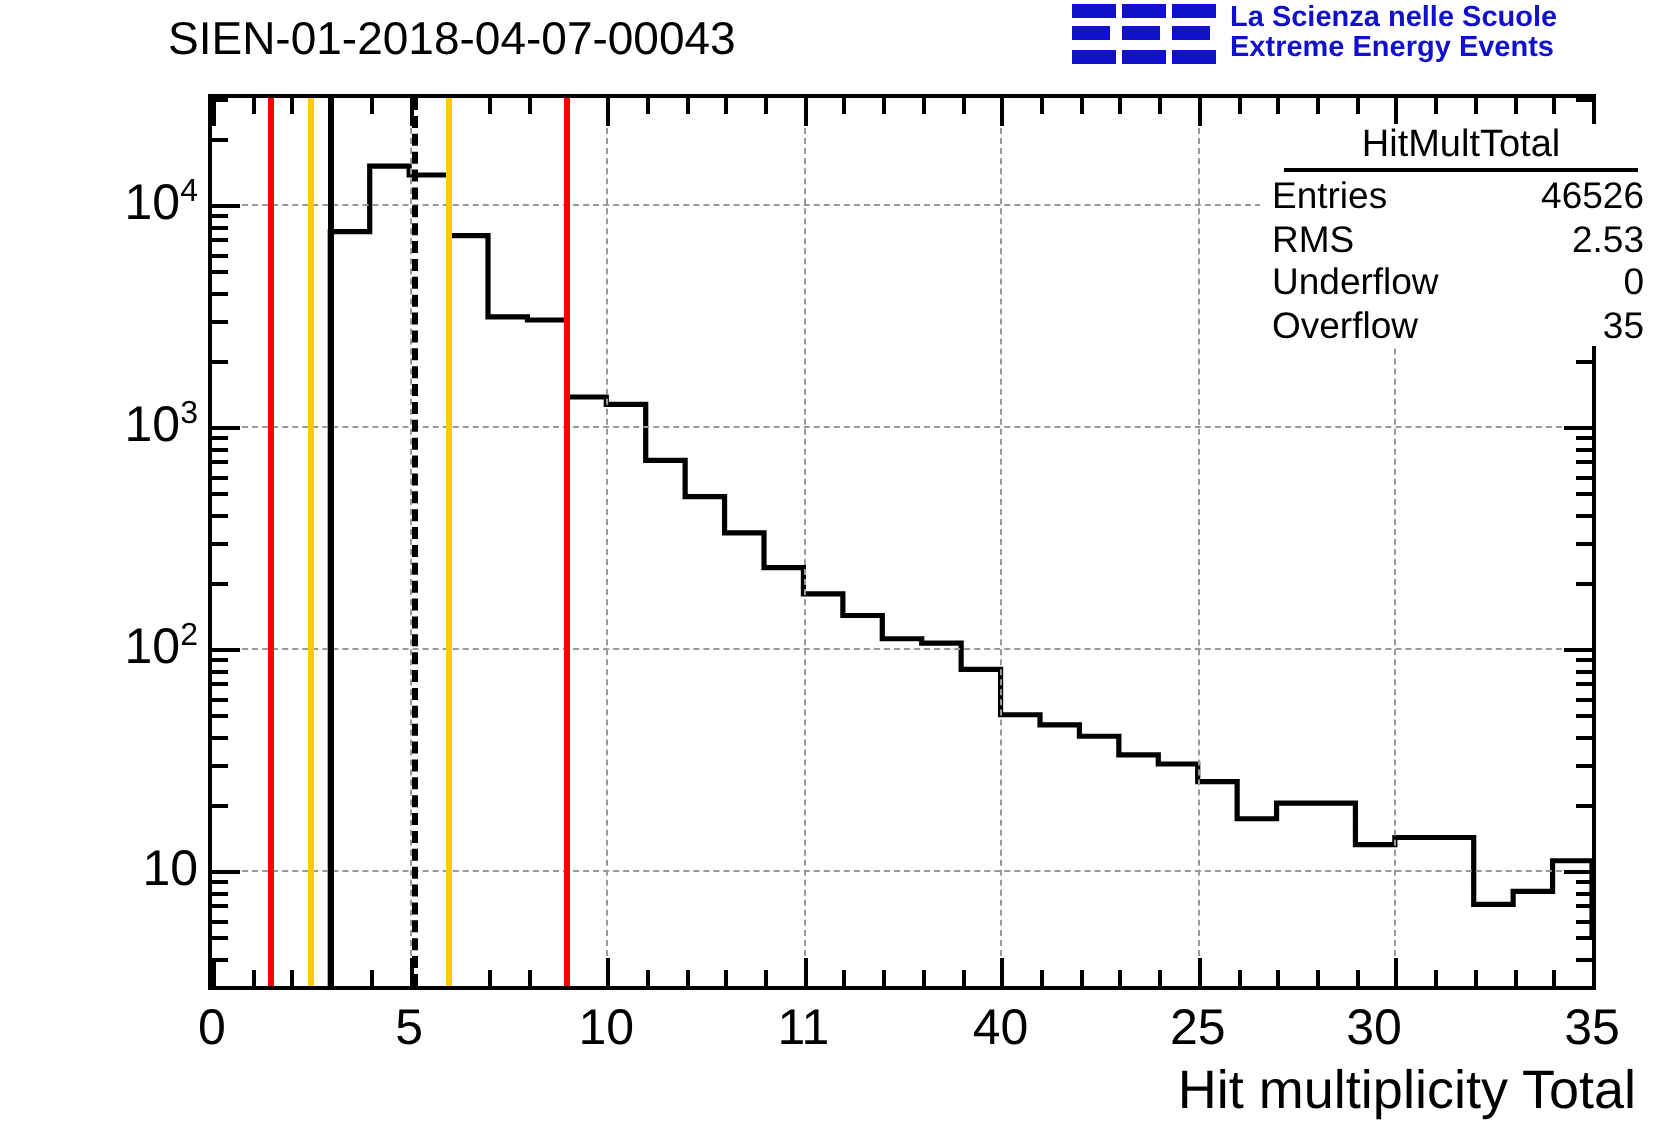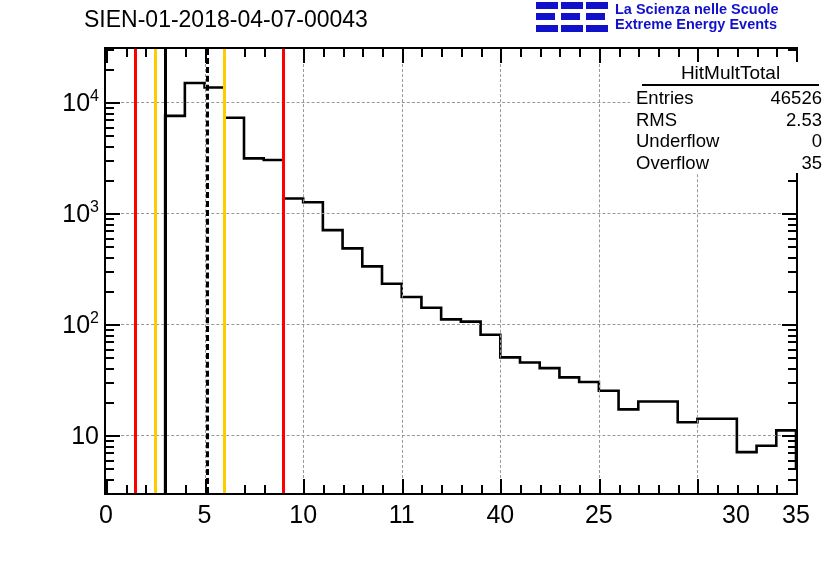--- a/index.html
+++ b/index.html
@@ -298,24 +298,25 @@
     </div>
   </div>
 
   <div id="xlabels">
       <div class="xlab" style="left: 106px;">0</div>
       <div class="xlab" style="left: 204.571px;">5</div>
       <div class="xlab" style="left: 303.143px;">10</div>
       <div class="xlab" style="left: 401.714px;">11</div>
       <div class="xlab" style="left: 500.286px;">40</div>
       <div class="xlab" style="left: 598.857px;">25</div>
-      <div class="xlab" style="left: 736px;">30</div>
+      <div class="xlab" style="left: 687px;">30</div>
       <div class="xlab" style="left: 796px;">35</div>
     </div>
 
+  <div class="abs" id="xaxis-title">Hit multiplicity Total</div>
 
   <div id="stats">
     <div class="sttitle">HitMultTotal</div>
     <div id="stats-rows">
         <div class="row">
           <span class="k">Entries</span>
           <span class="v">46526</span>
         </div>
         <div class="row">
           <span class="k">RMS</span>

